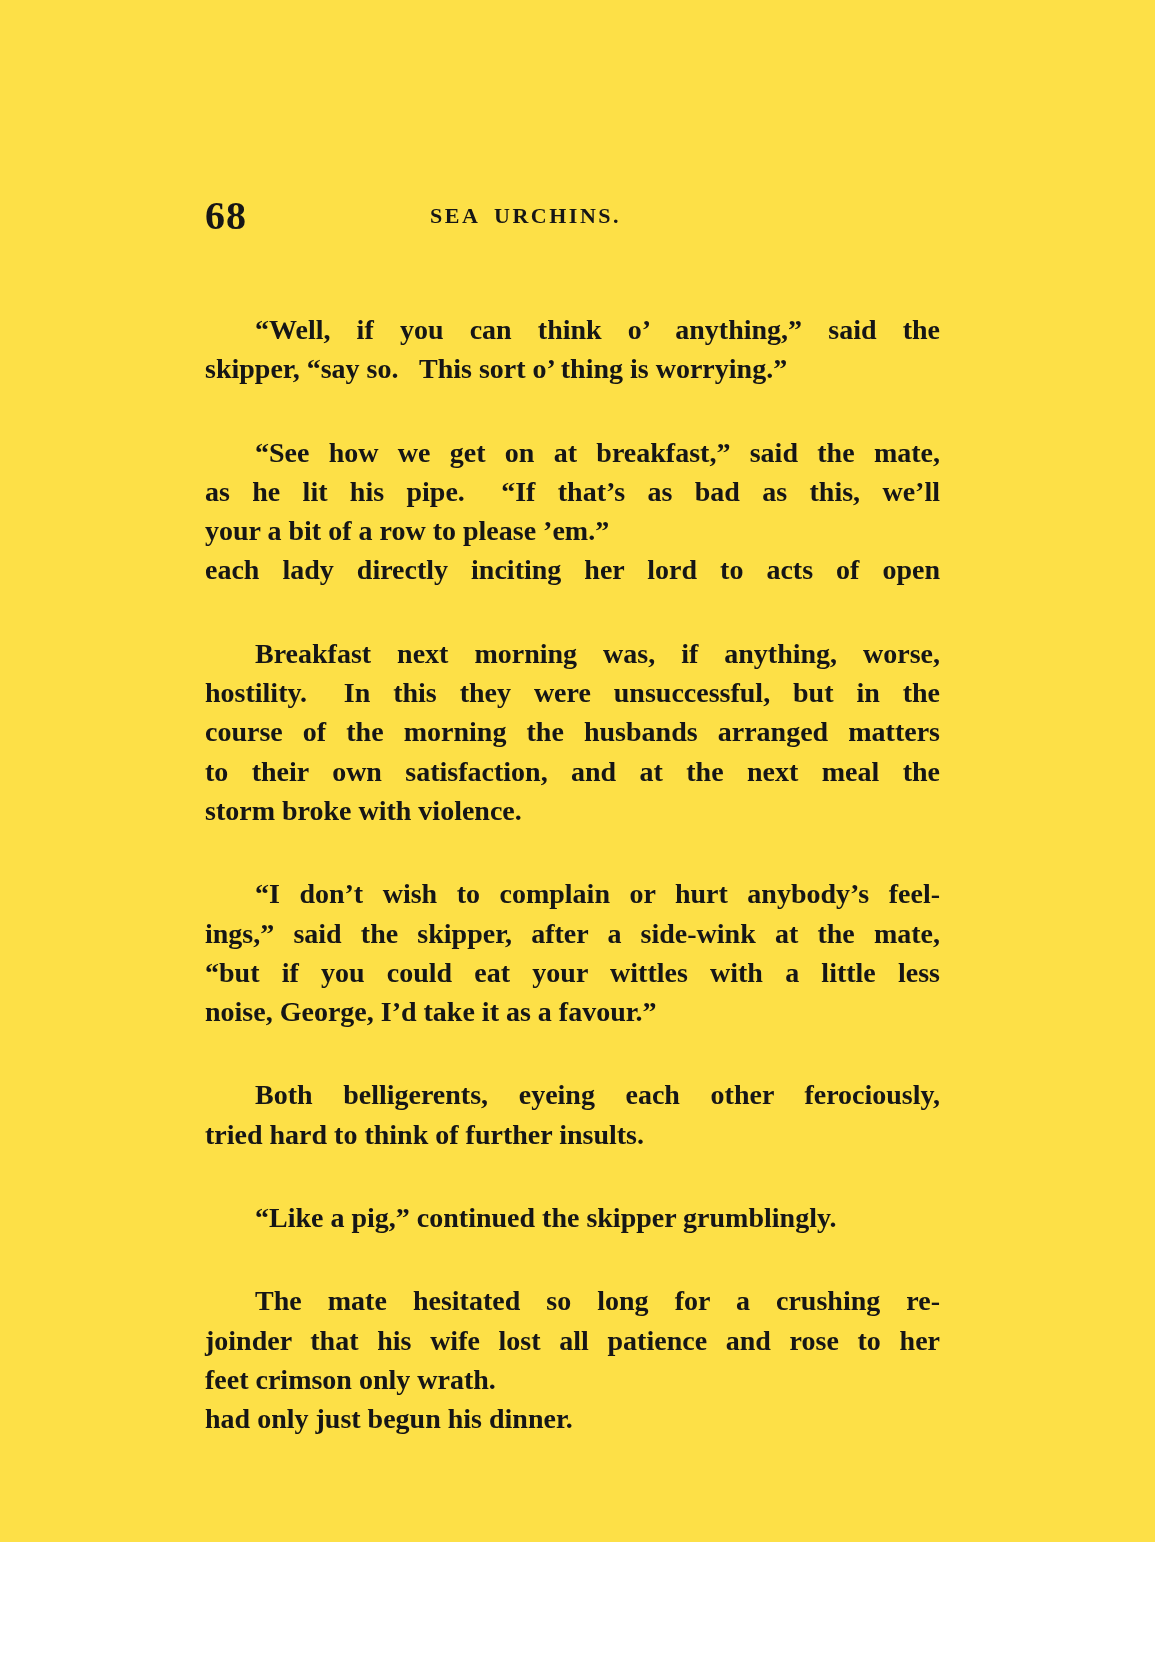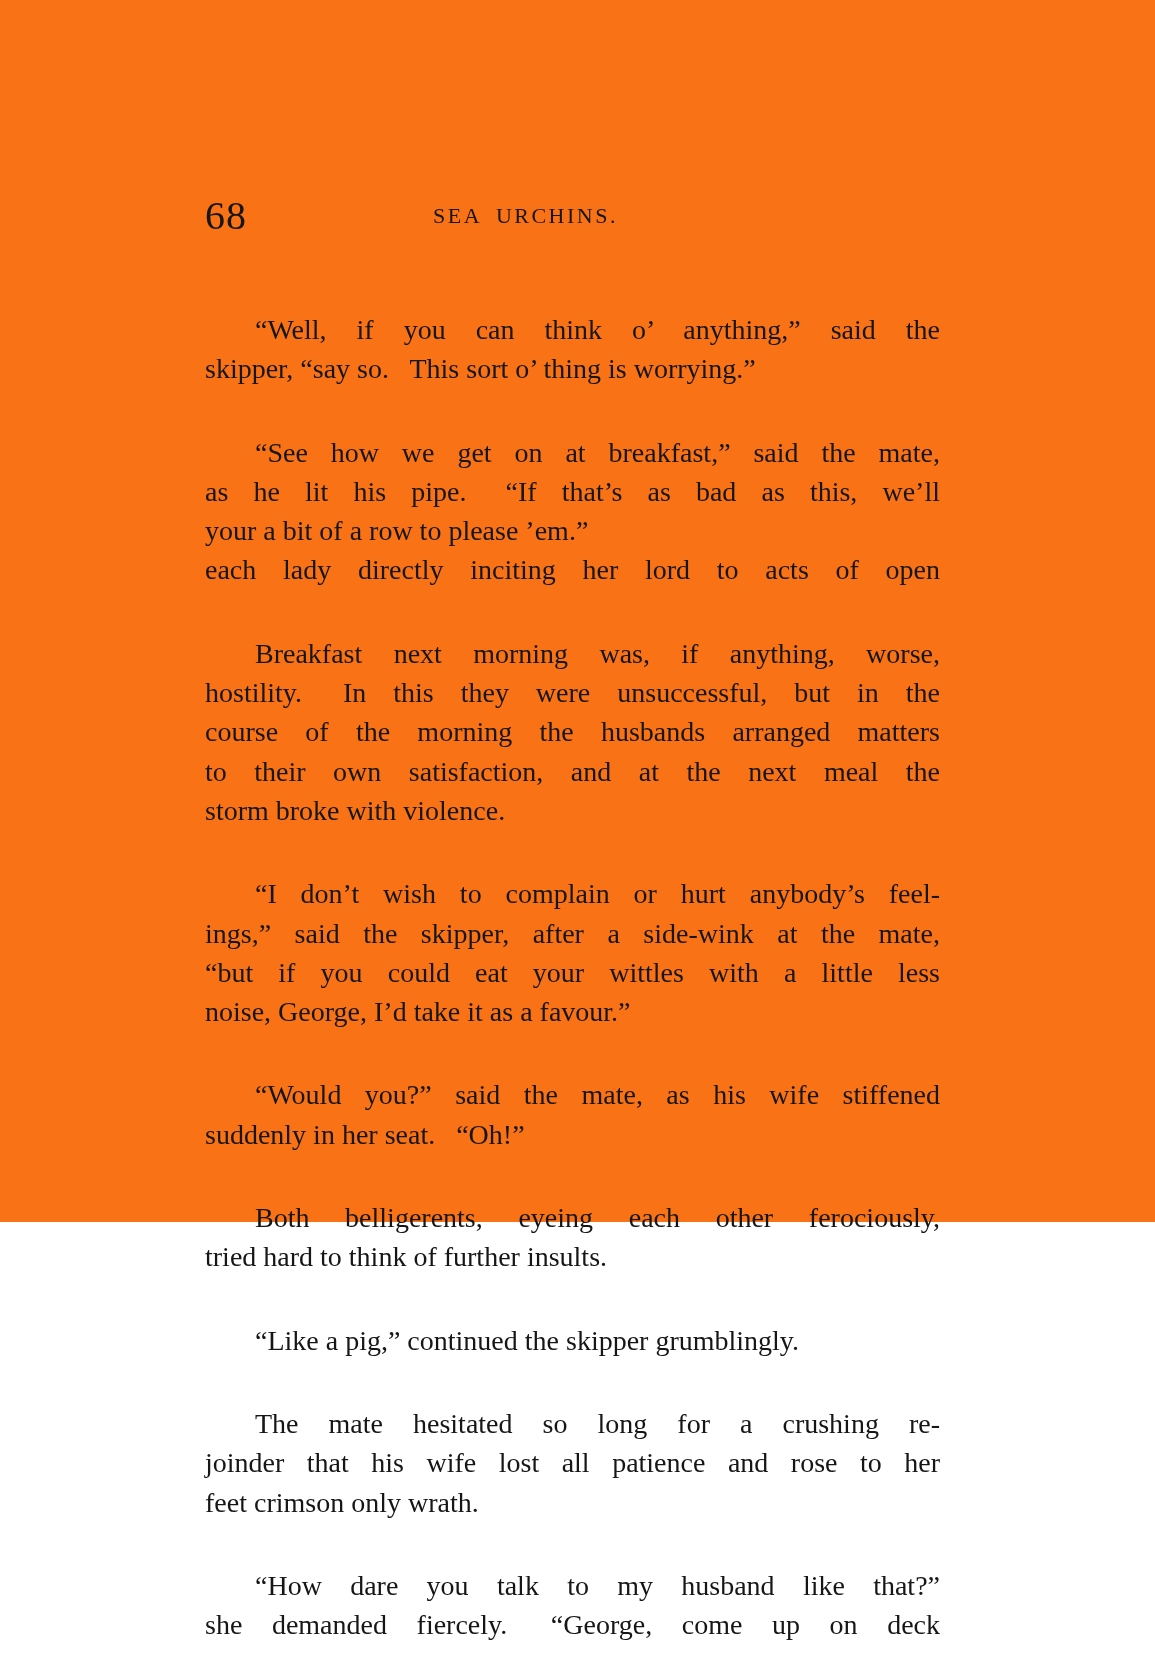--- a/index.html
+++ b/index.html
@@ -9,23 +9,24 @@
   body {
     width: 1155px;
     height: 1654px;
     background: #ffffff;
     font-family: "Liberation Serif", "DejaVu Serif", serif;
     overflow: hidden;
   }
   .page {
     position: relative;
     width: 1155px;
-    height: 1222px;
-    background: #f97316;
+    height: 1542px;
+    background: #fde047;
     color: #161616;
+    font-weight: bold;
   }
   .page-number {
     position: absolute;
     left: 205px;
     top: 196px;
     font-size: 40px;
     line-height: 1;
     letter-spacing: 1px;
   }
   .running-title {
@@ -84,37 +85,28 @@
         <div class="line">to their own satisfaction, and at the next meal the</div>
         <div class="line last">storm broke with violence.</div>
       </div>
       <div class="para">
         <div class="line first">“I don’t wish to complain or hurt anybody’s feel-</div>
         <div class="line">ings,” said the skipper, after a side-wink at the mate,</div>
         <div class="line">“but if you could eat your wittles with a little less</div>
         <div class="line last">noise, George, I’d take it as a favour.”</div>
       </div>
       <div class="para">
-        <div class="line first">“Would you?” said the mate, as his wife stiffened</div>
-        <div class="line last">suddenly in her seat.  “Oh!”</div>
-      </div>
-      <div class="para">
         <div class="line first">Both belligerents, eyeing each other ferociously,</div>
         <div class="line last">tried hard to think of further insults.</div>
       </div>
       <div class="para">
         <div class="line first last">“Like a pig,” continued the skipper grumblingly.</div>
       </div>
       <div class="para">
         <div class="line first">The mate hesitated so long for a crushing re-</div>
         <div class="line">joinder that his wife lost all patience and rose to her</div>
         <div class="line last">feet crimson only wrath.</div>
       </div>
       <div class="para">
-        <div class="line first">“How dare you talk to my husband like that?”</div>
-        <div class="line">she demanded fiercely.  “George, come up on deck</div>
-        <div class="line last">this instant!”</div>
-      </div>
-      <div class="para">
         <div class="line last">had only just begun his dinner.</div>
       </div>
     </div>
 </div>
 
 </body></html>

